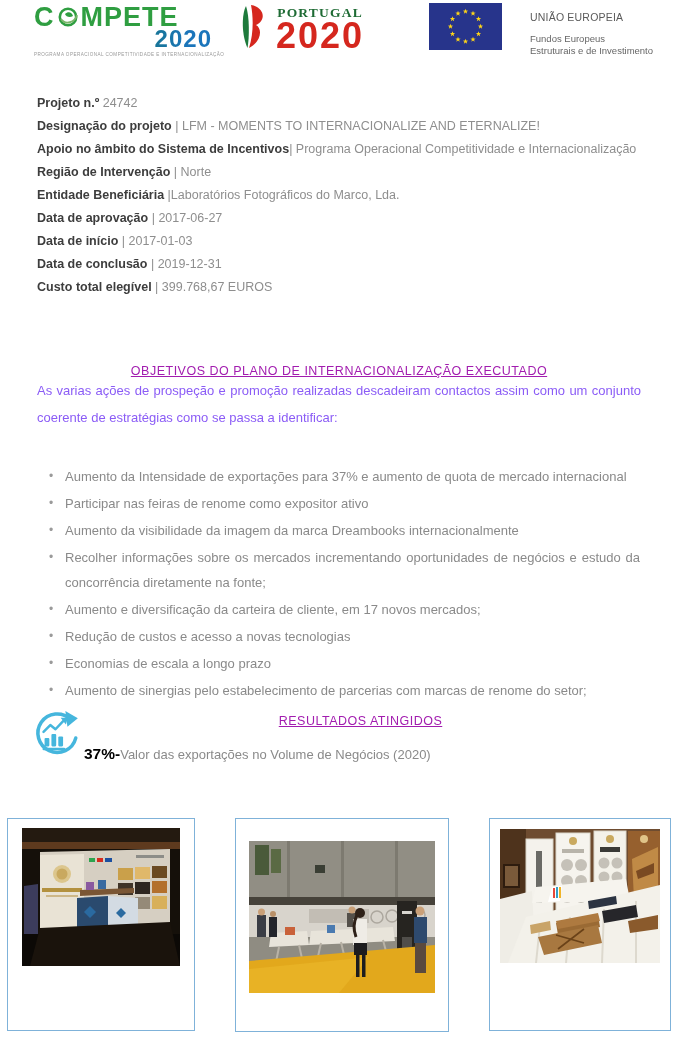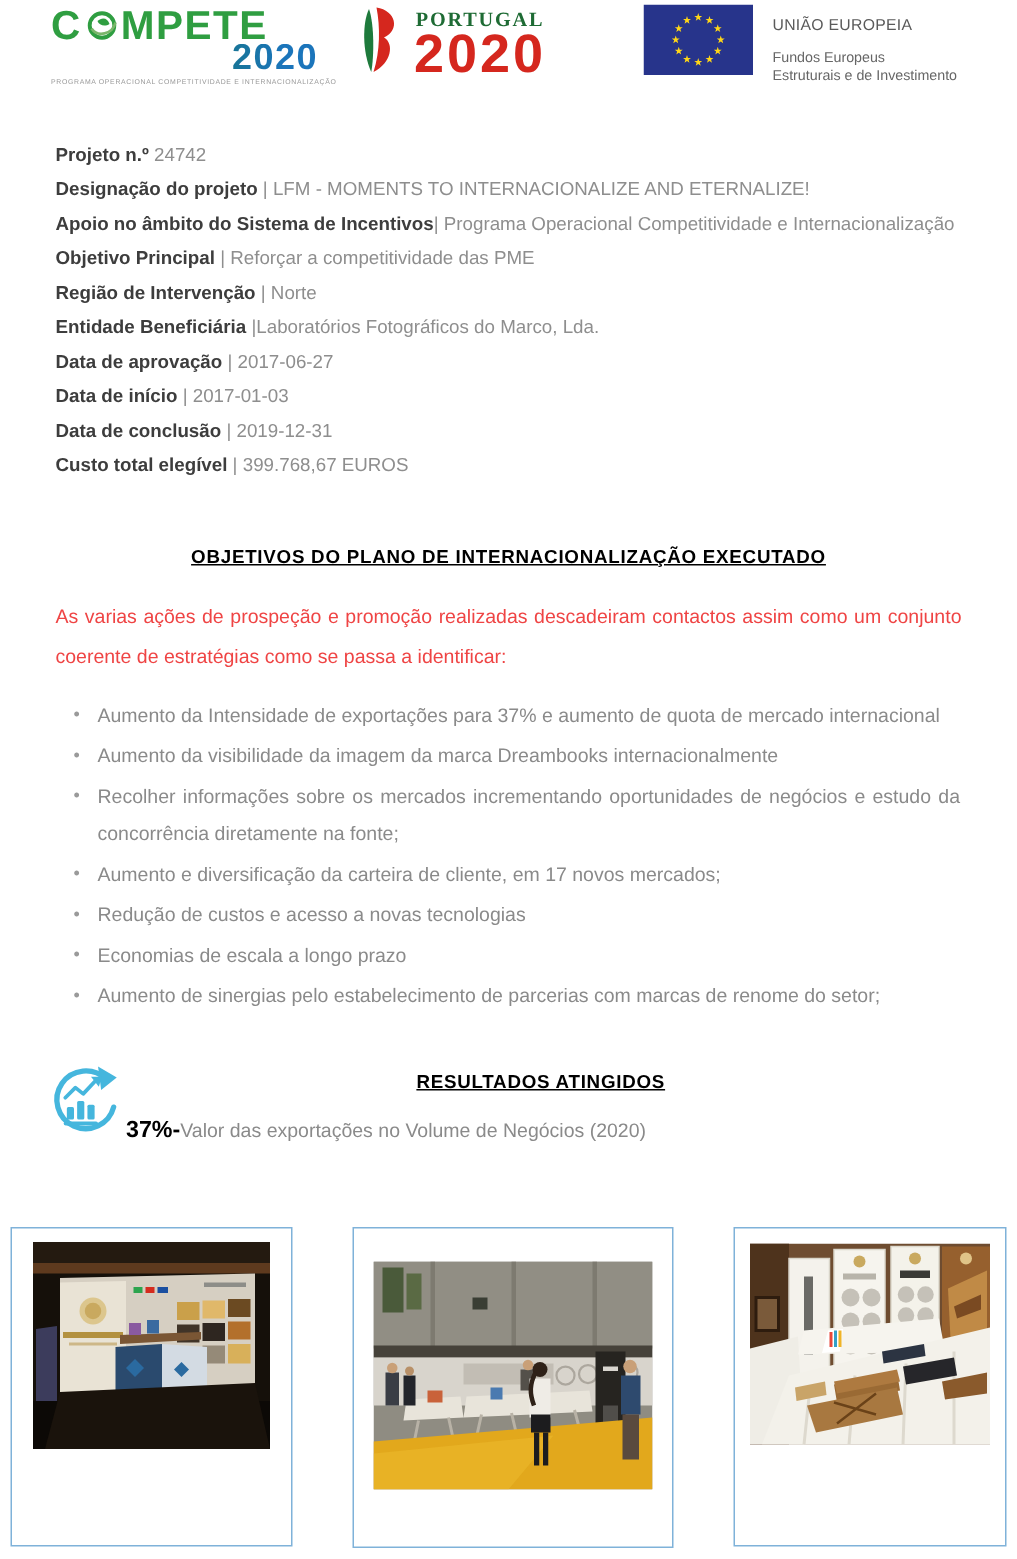--- a/index.html
+++ b/index.html
@@ -19,36 +19,36 @@
                 color:#1b75bb;-webkit-text-fill-color:transparent;}
   .compete-sub{font-size:4.6px;color:#999;letter-spacing:.45px;margin-top:3px;white-space:nowrap;}
 
   .portugal{position:absolute;left:239px;top:3px;display:flex;align-items:flex-start;}
   .pt-text{margin-left:5px;}
   .pt-name{font-family:"Liberation Serif",serif;font-weight:bold;color:#1e6b34;
            font-size:13.5px;letter-spacing:1.2px;line-height:15px;margin-top:2px;text-align:center;}
   .pt-year{color:#d5271e;font-size:36px;font-weight:bold;letter-spacing:2px;line-height:32px;}
 
   .eu{position:absolute;left:429px;top:3px;display:flex;}
-  .eu-text{margin-left:13px;color:#5a5a5a;}
+  .eu-text{margin-left:28px;color:#5a5a5a;}
   .eu-title{font-size:10.5px;margin-top:8px;letter-spacing:.2px;}
   .eu-sub{font-size:9.5px;color:#666;margin-top:10px;line-height:12px;}
 
   
   .details{position:absolute;left:37px;top:92px;width:615px;}
   .drow{font-size:12.5px;line-height:23px;white-space:nowrap;}
   .dl{font-weight:bold;color:#3d3d3d;text-align:right;}
   .ds,.dv{color:#8e8e8e;text-align:right;}
 
   
   .sec-heading{position:absolute;left:0;right:0;text-align:center;font-size:12.5px;
-               font-weight:bold;color:#000000;text-decoration:underline;letter-spacing:.5px;}
+               font-weight:normal;color:#a21caf;text-decoration:underline;letter-spacing:.5px;}
   .obj-heading{top:364px;}
-  .intro{position:absolute;top:397px;left:37px;width:604px;font-size:13px;line-height:27px;
-         color:#ef4444;text-align:justify;}
+  .intro{position:absolute;top:377px;left:37px;width:604px;font-size:13px;line-height:27px;
+         color:#8b5cf6;text-align:justify;}
   .bullets{position:absolute;top:464px;left:48px;width:592px;margin:0;padding:0;list-style:none;}
   .bullets li{position:relative;padding-left:17px;font-size:13px;line-height:25px;
               color:#8a8a8a;margin-bottom:2px;text-align:justify;}
   .bullets li::before{content:"\2022";position:absolute;left:1px;top:0;color:#9a9a9a;
                       font-size:12px;line-height:25px;}
 
   
   .res-heading{top:714px;margin-left:43px;}
   .res-icon{position:absolute;left:30px;top:710px;width:52px;height:52px;}
   .res-line{position:absolute;left:84px;top:745px;font-size:13px;color:#8a8a8a;white-space:nowrap;}
@@ -124,34 +124,34 @@
           <div>Estruturais e de Investimento</div>
         </div>
       </div>
     </div>
   </div>
 
   <div class="details">
     <div class="drow"><span class="dl">Projeto n.º</span><span class="ds"> </span><span class="dv">24742</span></div>
     <div class="drow"><span class="dl">Designação do projeto</span><span class="ds"> | </span><span class="dv">LFM - MOMENTS TO INTERNACIONALIZE AND ETERNALIZE!</span></div>
     <div class="drow"><span class="dl">Apoio no âmbito do Sistema de Incentivos</span><span class="ds">| </span><span class="dv">Programa Operacional Competitividade e Internacionalização</span></div>
-    <div class="drow"><span class="dl">Objetivo Principal</span><span class="ds"> | </span><span class="dv">Reforçar a competitividade das PME</span></div>
     <div class="drow"><span class="dl">Região de Intervenção</span><span class="ds"> | </span><span class="dv">Norte</span></div>
     <div class="drow"><span class="dl">Entidade Beneficiária</span><span class="ds"> |</span><span class="dv">Laboratórios Fotográficos do Marco, Lda.</span></div>
     <div class="drow"><span class="dl">Data de aprovação</span><span class="ds"> | </span><span class="dv">2017-06-27</span></div>
     <div class="drow"><span class="dl">Data de início</span><span class="ds"> | </span><span class="dv">2017-01-03</span></div>
     <div class="drow"><span class="dl">Data de conclusão</span><span class="ds"> | </span><span class="dv">2019-12-31</span></div>
     <div class="drow"><span class="dl">Custo total elegível</span><span class="ds"> | </span><span class="dv">399.768,67 EUROS</span></div>
   </div>
 
   <div class="sec-heading obj-heading">OBJETIVOS DO PLANO DE INTERNACIONALIZAÇÃO EXECUTADO</div>
   <div class="intro">As varias ações de prospeção e promoção realizadas descadeiram contactos assim como um conjunto coerente de estratégias como se passa a identificar:</div>
 
   <ul class="bullets">
     <li>Aumento da Intensidade de exportações para 37% e aumento de quota de mercado internacional</li>
+    <li>Participar nas feiras de renome como expositor ativo</li>
     <li>Aumento da visibilidade da imagem da marca Dreambooks internacionalmente</li>
     <li>Recolher informações sobre os mercados incrementando oportunidades de negócios e estudo da concorrência diretamente na fonte;</li>
     <li>Aumento e diversificação da carteira de cliente, em 17 novos mercados;</li>
     <li>Redução de custos e acesso a novas tecnologias</li>
     <li>Economias de escala a longo prazo</li>
     <li>Aumento de sinergias pelo estabelecimento de parcerias com marcas de renome do setor;</li>
   </ul>
 
   <div class="sec-heading res-heading">RESULTADOS ATINGIDOS</div>
 

